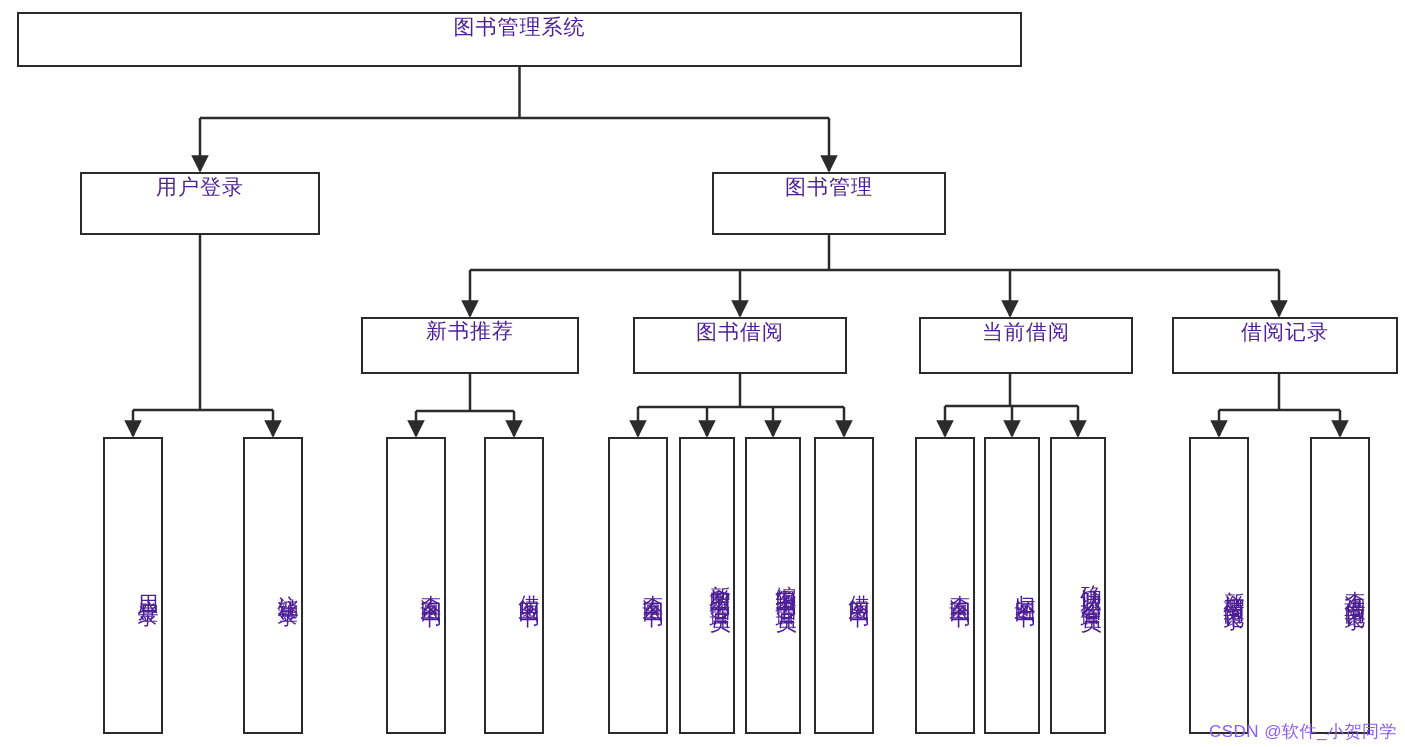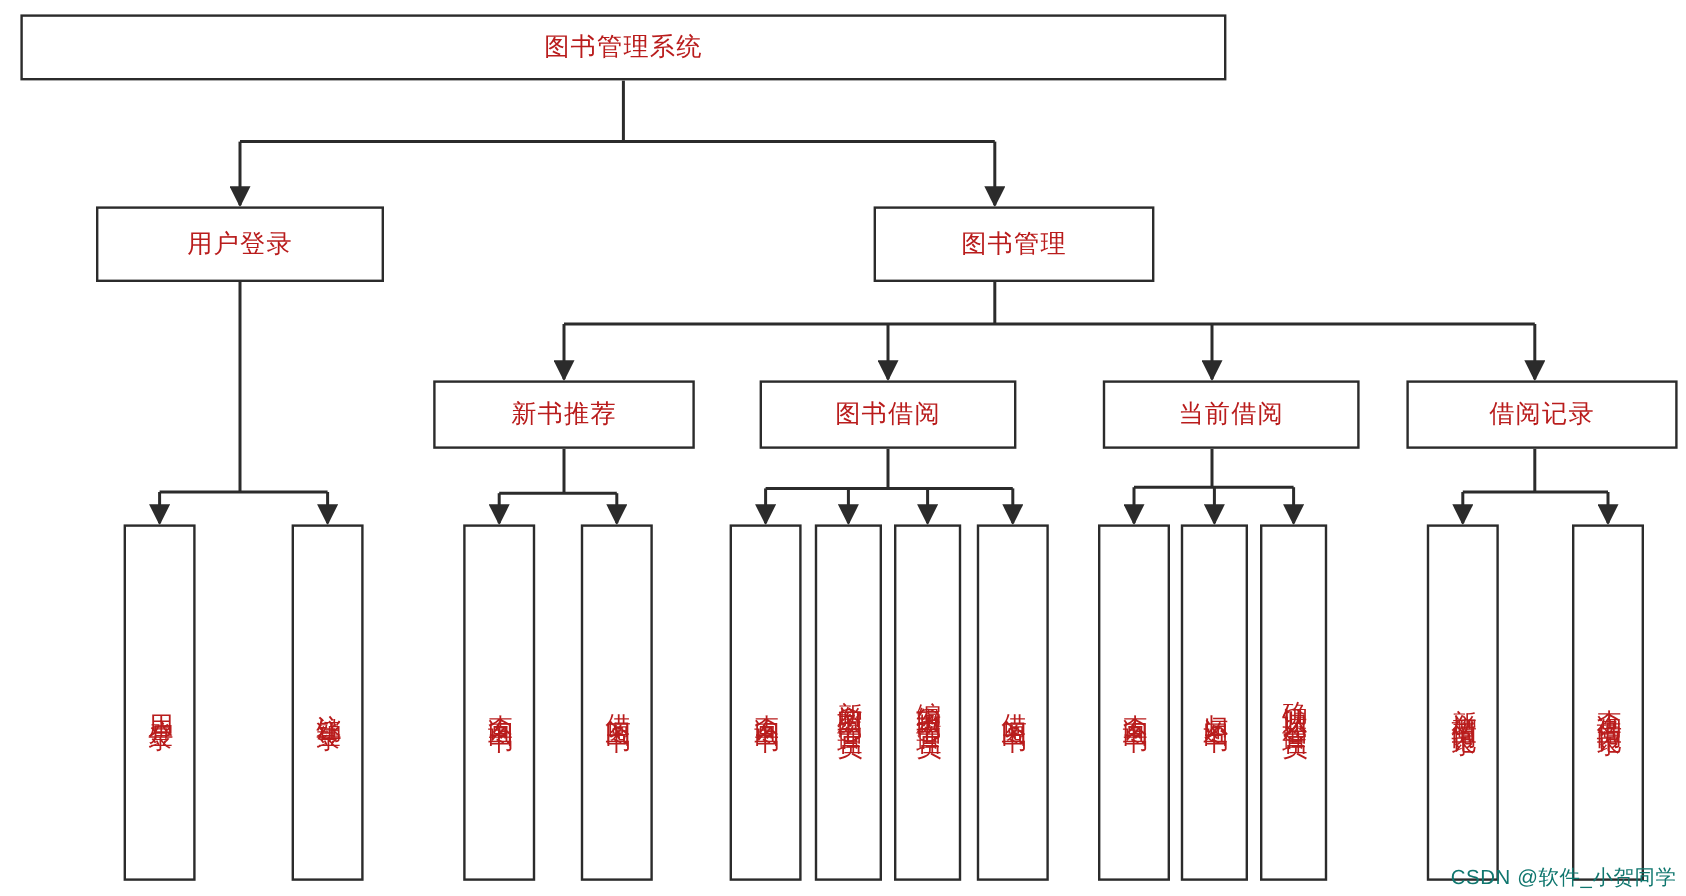--- a/index.html
+++ b/index.html
@@ -25,23 +25,23 @@
     width: 1405px;
     height: 747px;
     pointer-events: none;
   }
   .node {
     position: absolute;
     box-sizing: border-box;
     border: 2px solid #2b2b2b;
     background: #ffffff;
     display: flex;
-    align-items: center;
+    align-items: flex-start;
     justify-content: center;
-    color: #b91c1c;
+    color: #4c1d95;
     text-align: center;
   }
   .node.horiz {
     font-size: 21px;
     letter-spacing: 1px;
     line-height: 1.2;
   }
   .node.vert {
     writing-mode: vertical-rl;
     text-orientation: upright;
@@ -53,21 +53,21 @@
   .node.vert .label {
     writing-mode: vertical-rl;
     text-orientation: upright;
     display: block;
   }
   #watermark {
     position: absolute;
     right: 8px;
     bottom: 4px;
     font-size: 17px;
-    color: #0f766e;
+    color: #8b5cf6;
     letter-spacing: 0.5px;
     white-space: nowrap;
     font-family: "Liberation Sans", "DejaVu Sans", sans-serif;
   }
 </style>
 </head>
 <body>
 
 <div id="canvas">
 
@@ -114,21 +114,21 @@
       </g>
   </svg>
 
   <div id="nodes">
       <div class="node horiz" style="left: 17px; top: 12px; width: 1005px; height: 55px;">
         <span class="label">图书管理系统</span>
       </div>
       <div class="node horiz" style="left: 80px; top: 172px; width: 240px; height: 63px;">
         <span class="label">用户登录</span>
       </div>
-      <div class="node horiz" style="left: 712px; top: 172px; width: 234px; height: 63px; margin-left: 16px;">
+      <div class="node horiz" style="left: 712px; top: 172px; width: 234px; height: 63px;">
         <span class="label">图书管理</span>
       </div>
       <div class="node horiz" style="left: 361px; top: 317px; width: 218px; height: 57px; font-family: Liberation Serif, serif;">
         <span class="label">新书推荐</span>
       </div>
       <div class="node horiz" style="left: 633px; top: 317px; width: 214px; height: 57px;">
         <span class="label">图书借阅</span>
       </div>
       <div class="node horiz" style="left: 919px; top: 317px; width: 214px; height: 57px;">
         <span class="label">当前借阅</span>

